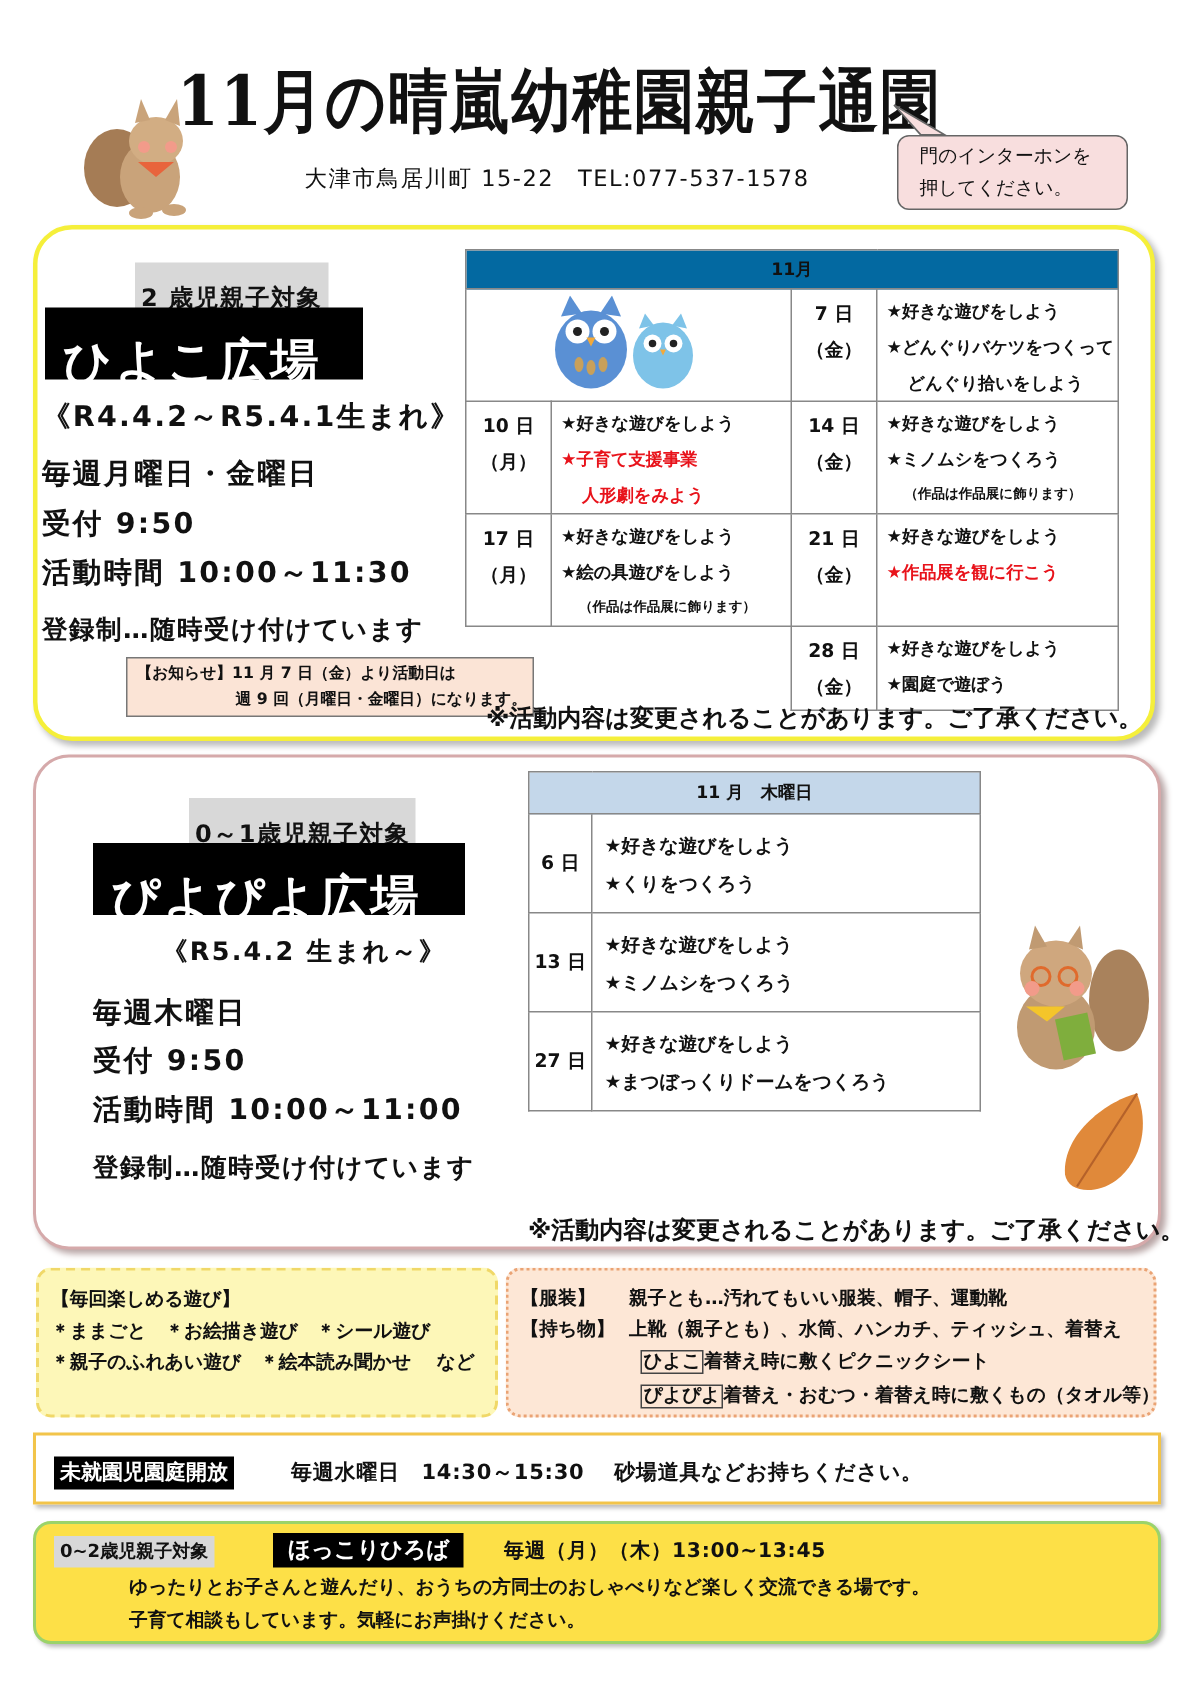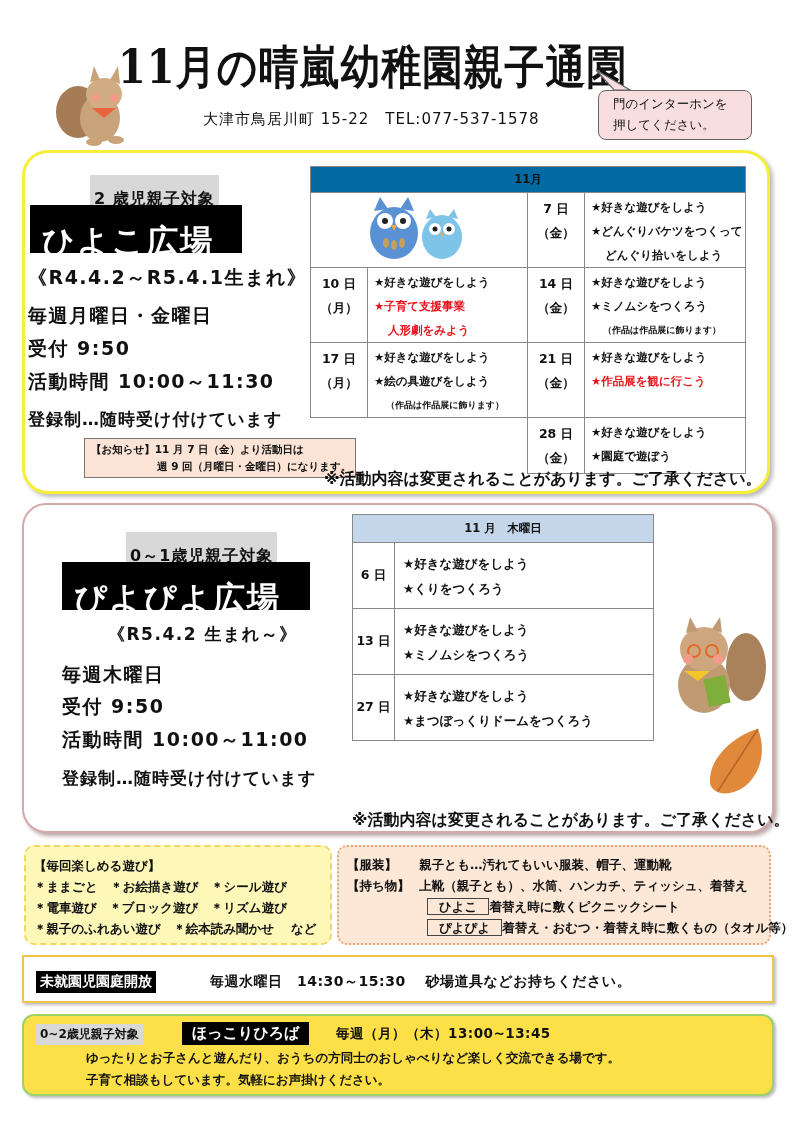--- a/index.html
+++ b/index.html
@@ -43,27 +43,27 @@
   .t2 td { border: 1px solid #888; font-size: 12.5px; font-weight: bold; }
   .t2 .hdr { background: #c4d7ea; text-align: center; height: 28px; font-size: 11.5px; }
   .t2 .day { width: 42px; text-align: center; height: 66px; }
   .t2 .act { padding-left: 8px; line-height: 25px; white-space: nowrap; }
 
   .note { font-size: 16px; font-weight: bold; white-space: nowrap; }
 
   
   .play-box { left: 24px; top: 845px; width: 308px; height: 100px; background: #fdf7b8; border: 2px dashed #f0d868; border-radius: 10px; font-size: 12.5px; font-weight: bold; line-height: 21px; padding: 8px 0 0 8px; white-space: nowrap; }
   .wear-box { left: 337px; top: 845px; width: 434px; height: 100px; background: #fde7d6; border: 2px dotted #eaa374; border-radius: 10px; font-size: 12.5px; font-weight: bold; line-height: 21px; padding: 7px 0 0 8px; white-space: nowrap; }
-  .boxed { border: 1px solid #444; padding: 0 11px; }
+  .boxed { border: 1px solid #444; padding: 0 1px; font-family: Liberation Mono, monospace; }
   .wear-label { display: inline-block; width: 68px; }
   .wear-sub { padding-left: 80px; }
 
   .garden-box { left: 22px; top: 955px; width: 752px; height: 48px; border: 2px solid #f2c44a; border-radius: 0; box-shadow: 2px 2px 3px #bbb; background: #fff; font-size: 14px; font-weight: bold; white-space: nowrap; }
   .garden-tag { position: absolute; left: 12px; top: 14px; background: #000; color: #fff; padding: 2px 4px; font-size: 14px; }
-  .garden-text { position: absolute; left: 170px; top: 16px; letter-spacing: 0.5px; margin-left: 16px; }
+  .garden-text { position: absolute; left: 170px; top: 16px; letter-spacing: 0.5px; }
 
   .hokkori-box { left: 22px; top: 1014px; width: 752px; height: 82px; border: 2px solid #9bd36a; border-radius: 12px; box-shadow: 2px 2px 3px #bbb; background: #fde047; font-weight: bold; white-space: nowrap; }
   .hk-target { position: absolute; left: 12px; top: 8px; background: #d8d8d8; font-size: 12px; padding: 2px 4px; }
   .hk-title { position: absolute; left: 158px; top: 6px; background: #000; color: #fff; font-size: 15px; padding: 2px 10px; }
   .hk-time { position: absolute; left: 312px; top: 9px; font-size: 13.5px; letter-spacing: 0.5px; }
   .hk-line1 { position: absolute; left: 62px; top: 34px; font-size: 12.5px; }
   .hk-line2 { position: absolute; left: 62px; top: 56px; font-size: 12.5px; }
 </style>
 </head>
 <body>
@@ -260,21 +260,20 @@
   <rect x="46" y="62" width="22" height="28" fill="#7fae3d" transform="rotate(-12 57 76)"></rect>
 </svg>
 <svg class="abs" style="left:700px;top:725px;" width="70" height="75" viewBox="0 0 70 75">
   <path d="M58,4 C40,8 8,30 10,58 C12,70 30,72 44,62 C62,48 66,24 58,4 Z" fill="#e0893a"></path>
   <path d="M58,4 L18,66" stroke="#b5622a" stroke-width="1.5" fill="none"></path>
 </svg>
 
 <div class="abs play-box">
   <div>【毎回楽しめる遊び】</div>
   <div>＊ままごと　＊お絵描き遊び　＊シール遊び</div>
-  <div>＊電車遊び　＊ブロック遊び　＊リズム遊び</div>
   <div>＊親子のふれあい遊び　＊絵本読み聞かせ　 など</div>
 </div>
 
 <div class="abs wear-box">
   <div>
     <span class="wear-label">【服装】</span>
     <span>親子とも…汚れてもいい服装、帽子、運動靴</span>
   </div>
   <div>
     <span class="wear-label">【持ち物】</span>

